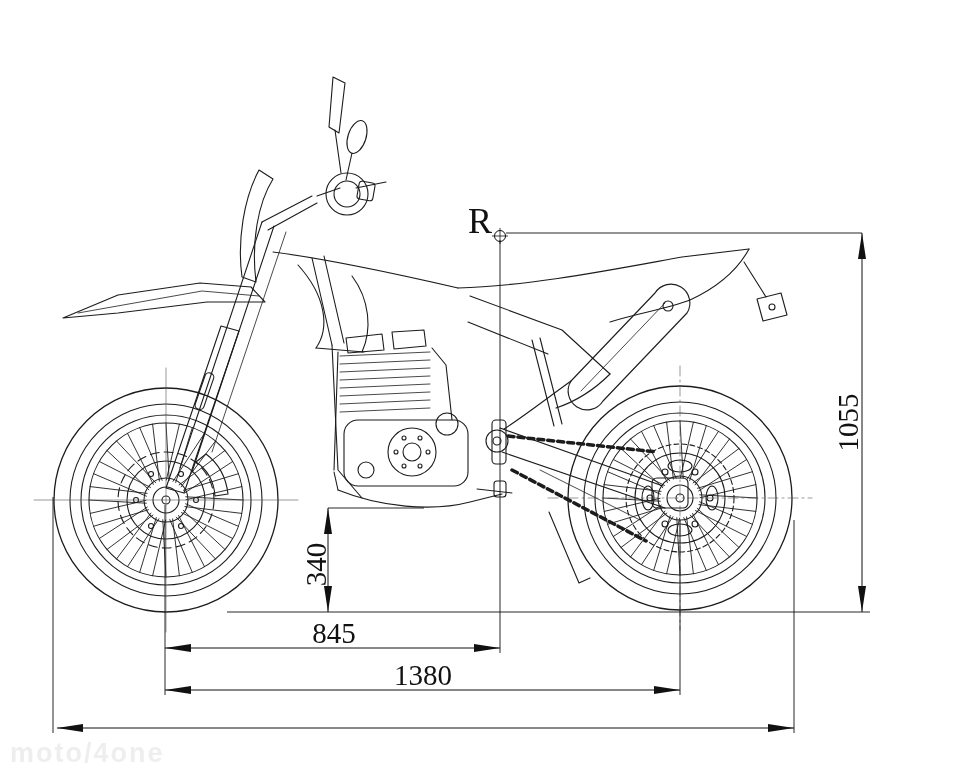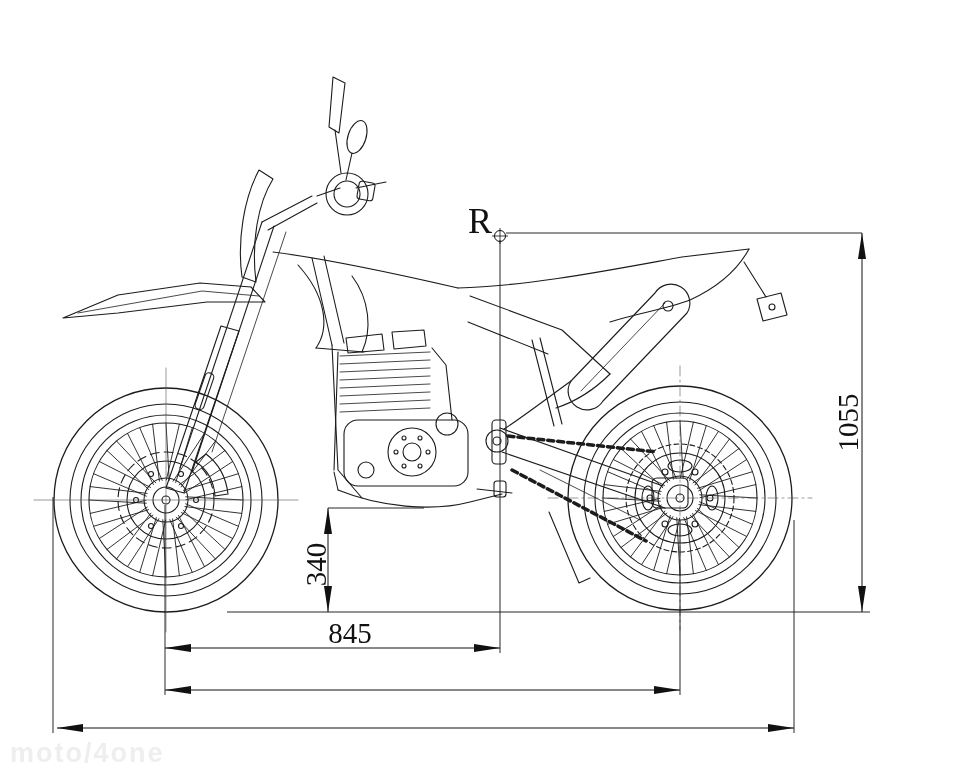--- a/index.html
+++ b/index.html
@@ -14,21 +14,21 @@
   }
   .dim-label.vert{transform:rotate(-90deg);transform-origin:center center;}
   .r-label{
     position:absolute;left:468px;top:203px;color:#111;font-size:36px;line-height:1;
   }
   .watermark{
     position:absolute;left:10px;top:738px;font-size:27px;font-weight:bold;
     color:rgba(160,160,160,0.18);letter-spacing:2px;
     font-family:"Liberation Sans","DejaVu Sans",sans-serif;
   }
-  .lbl-845{left:300px;top:619px;width:100px;}
+  .lbl-845{left:284px;top:619px;width:100px;}
   .lbl-1380{left:363px;top:661px;width:120px;}
   .lbl-2090{left:365px;top:700px;width:120px;}
   .lbl-1055{left:788px;top:408px;width:120px;}
   .lbl-340{left:266px;top:550px;width:100px;}
 </style>
 </head>
 <body>
 
 <div class="canvas">
 
@@ -327,15 +327,16 @@
     <polygon points="680,690 654,686 654,694"></polygon>
     <polygon points="57,728 83,724 83,732"></polygon>
     <polygon points="794,728 768,724 768,732"></polygon>
   </g>
 </svg>
 
 <div class="r-label">R</div>
 <div class="dim-label vert lbl-1055">1055</div>
 <div class="dim-label vert lbl-340">340</div>
 <div class="dim-label lbl-845">845</div>
+<div class="dim-label lbl-1380">1380</div>
 <div class="watermark">moto/4one</div>
 
 </div>
 
 </body></html>

